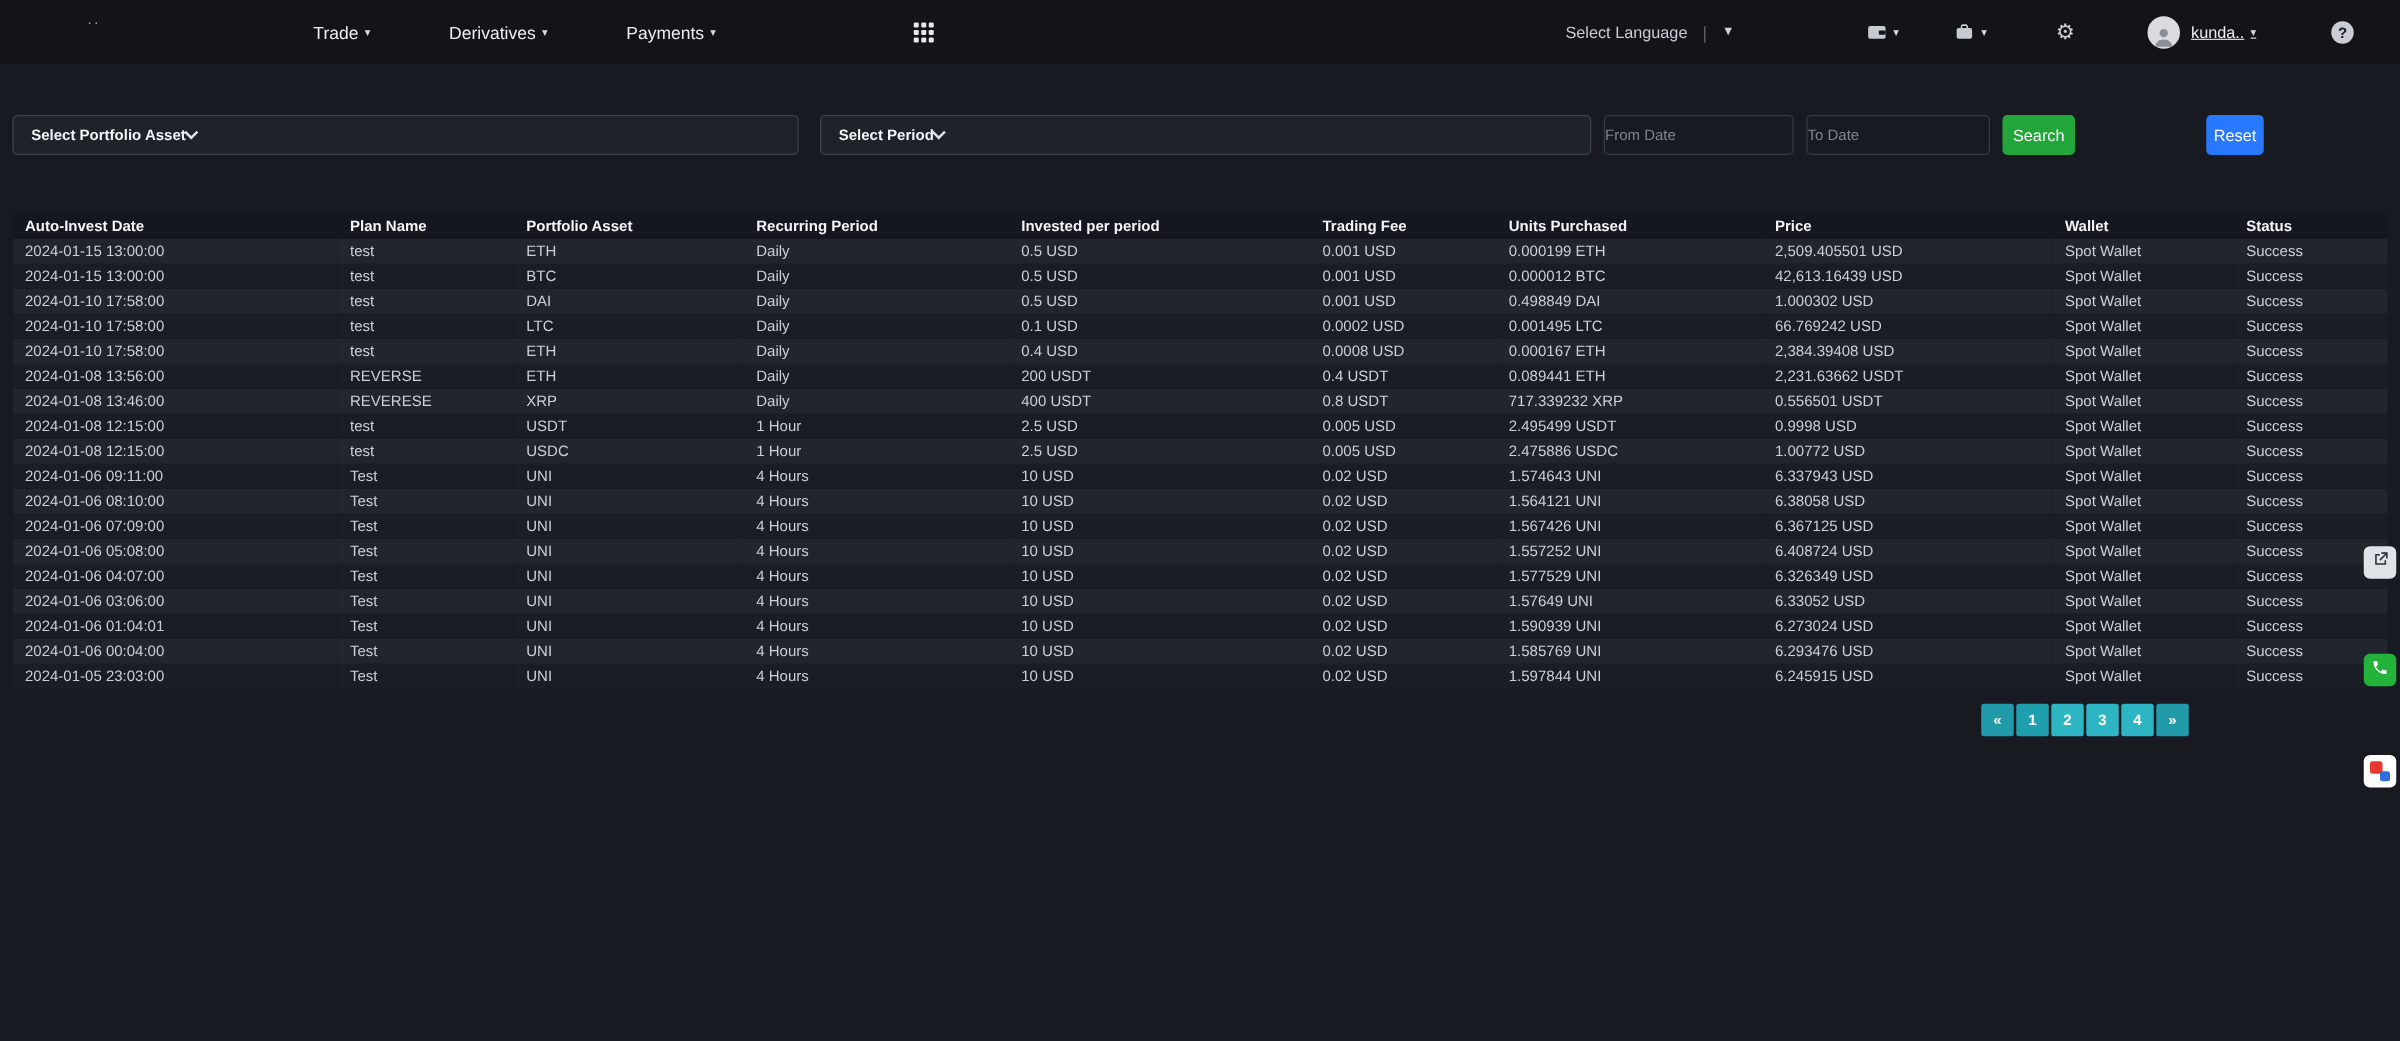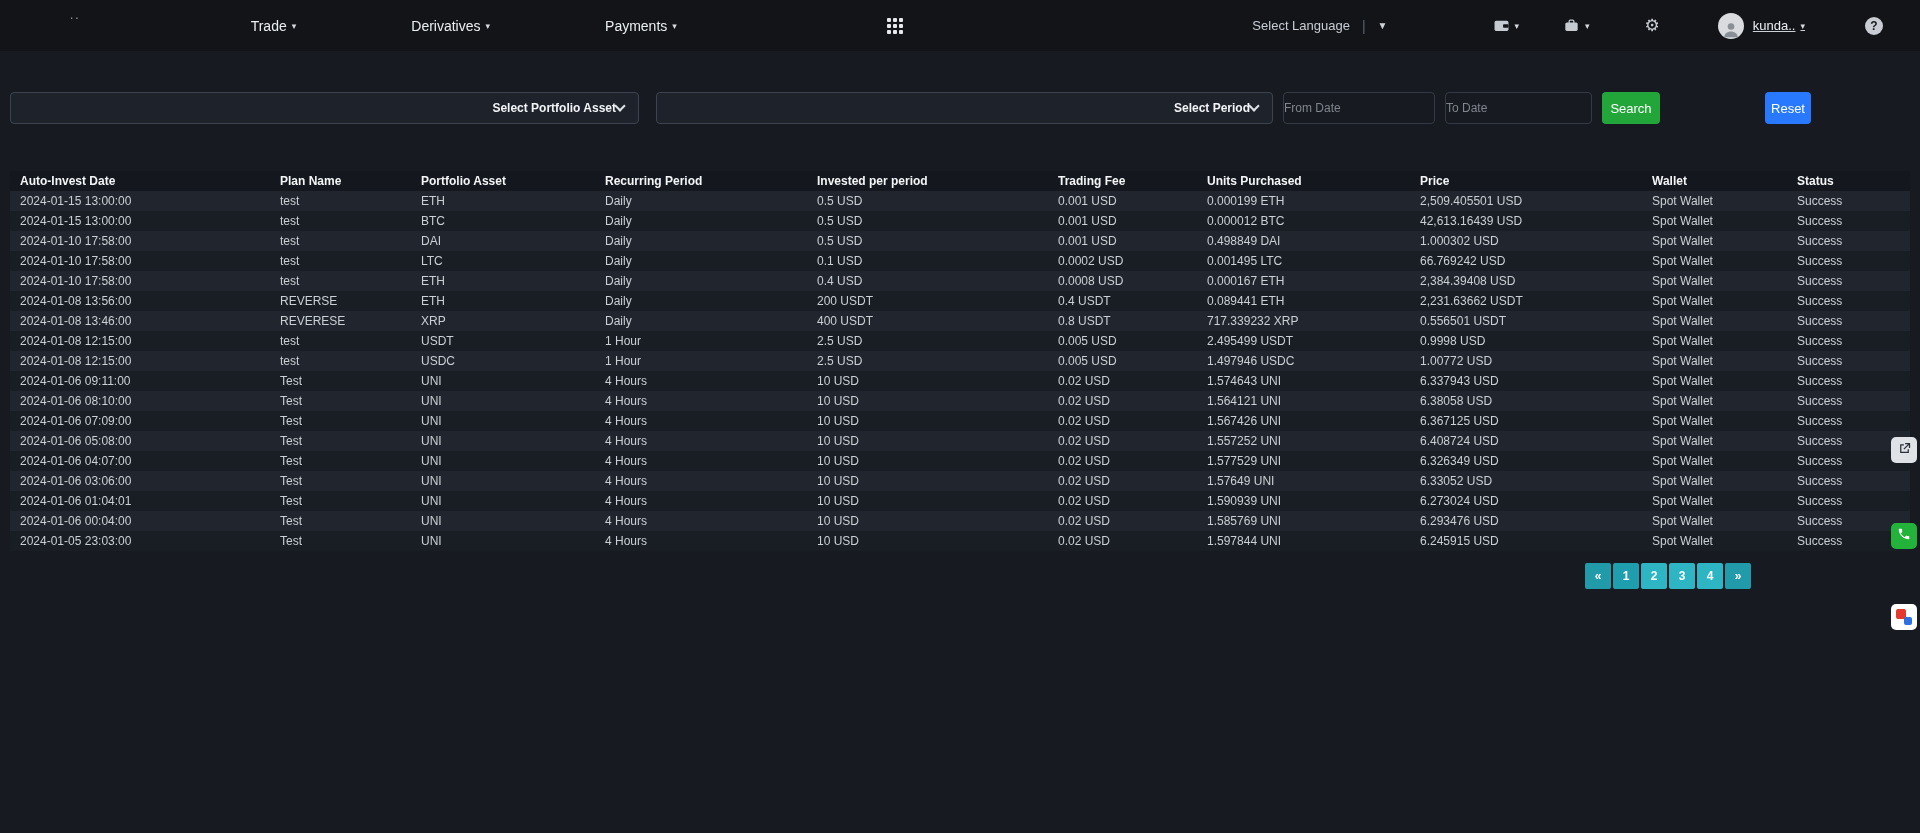--- a/index.html
+++ b/index.html
@@ -14,21 +14,21 @@
 
   
   .navbar {
     height: 51px;
     background: #121418;
     display: flex;
     align-items: center;
     padding-left: 70px;
   }
   .logo { color: #9aa0a8; font-size: 12px; letter-spacing: 2px; align-self: flex-start; margin-top: 8px; cursor: pointer; }
-  .nav-menus { display: flex; align-items: center; margin-left: 170px; gap: 115px; }
+  .nav-menus { display: flex; align-items: center; margin-left: 170px; gap: 63px; }
   .nav-item { display: flex; align-items: center; color: #eceff2; font-size: 14px; cursor: pointer; white-space: nowrap; }
   .caret { font-size: 9px; color: #d6d9de; margin-left: 5px; }
   .apps-grid { margin-left: 95px; display: grid; grid-template-columns: repeat(3, 4px); grid-template-rows: repeat(3, 4px); gap: 2px; cursor: pointer; }
   .apps-grid span { background: #e6e8ec; width: 4px; height: 4px; border-radius: 1px; }
 
   .nav-right { display: flex; align-items: center; margin-left: auto; padding-right: 37px; }
   .lang-block { display: flex; align-items: center; color: #c9ced6; font-size: 13px; cursor: pointer; }
   .lang-sep { margin: 0 12px; color: #5b616b; font-size: 14px; }
   .lang-caret { font-size: 10px; color: #cfd3d8; }
   .icon-menu { display: flex; align-items: center; cursor: pointer; }
@@ -36,21 +36,21 @@
   .gear { font-size: 17px; color: #c9cdd3; cursor: pointer; margin-left: 55px; }
   .user-menu { display: flex; align-items: center; margin-left: 58px; cursor: pointer; text-decoration: underline; }
   .avatar { width: 26px; height: 26px; border-radius: 50%; background: #d9dbde; display: flex; align-items: flex-end; justify-content: center; overflow: hidden; margin-right: 9px; }
   .username { color: #eceff2; font-size: 13px; }
   .help-circle { margin-left: 60px; width: 18px; height: 18px; border-radius: 50%; background: #c9cdd3; color: #15181d; font-size: 12px; font-weight: bold; display: flex; align-items: center; justify-content: center; cursor: pointer; }
 
   
   .filters { display: flex; align-items: stretch; margin: 41px 10px 0 10px; height: 32px; }
   .select-box {
     background: #1e222a; border: 1px solid #3d434e; border-radius: 4px;
-    display: flex; align-items: center; justify-content: flex-end;
+    display: flex; align-items: center; justify-content: flex-start;
     padding: 0 14px; cursor: pointer;
   }
   .select-box .sel-label { color: #f2f4f7; font-size: 12px; font-weight: bold; }
   .chev { width: 8px; height: 8px; border-right: 2px solid #dfe3e8; border-bottom: 2px solid #dfe3e8; transform: rotate(45deg); margin-top: -4px; }
   .sb-asset { width: 629px; }
   .sb-period { width: 617px; margin-left: 17px; }
   .date-input {
     background: #171a20; border: 1px solid #343a45; border-radius: 4px;
     color: #c9cdd3; font-size: 12px; padding: 0 0; outline: none;
     font-family: "Liberation Sans", sans-serif;
@@ -302,21 +302,21 @@
           <td>Spot Wallet</td>
           <td>Success</td>
         </tr>
         <tr>
           <td>2024-01-08 12:15:00</td>
           <td>test</td>
           <td>USDC</td>
           <td>1 Hour</td>
           <td>2.5 USD</td>
           <td>0.005 USD</td>
-          <td>1.497946 USDC</td>
+          <td>2.475886 USDC</td>
           <td>1.00772 USD</td>
           <td>Spot Wallet</td>
           <td>Success</td>
         </tr>
         <tr>
           <td>2024-01-06 09:11:00</td>
           <td>Test</td>
           <td>UNI</td>
           <td>4 Hours</td>
           <td>10 USD</td>

